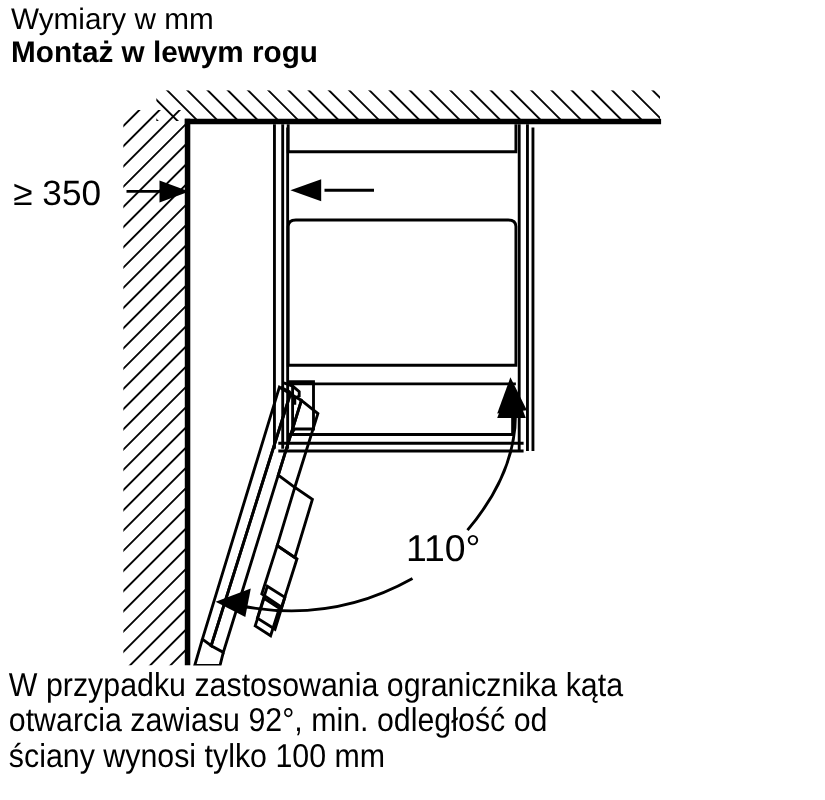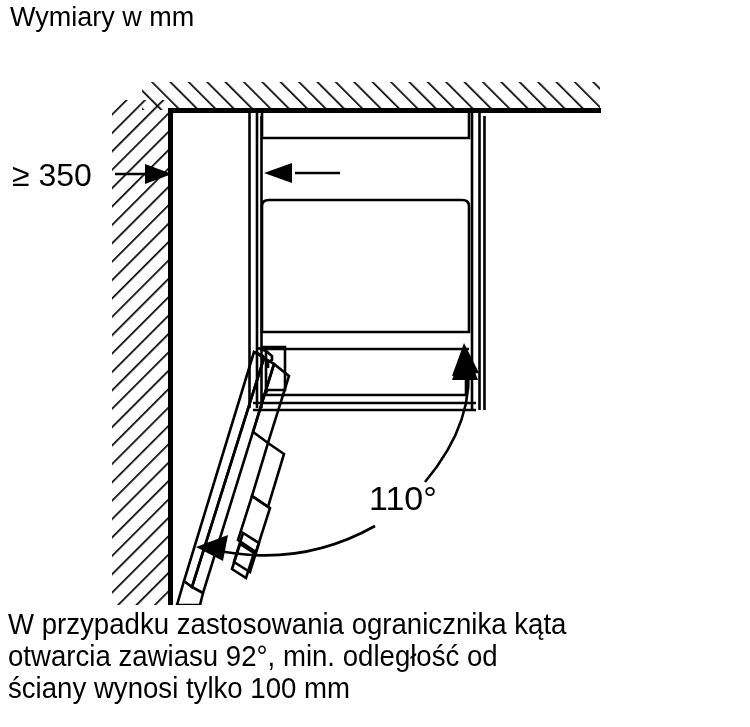--- a/index.html
+++ b/index.html
@@ -40,20 +40,21 @@
   #drawing{position:absolute;left:0;top:60px;width:750px;height:545px;}
   svg{display:block;}
 </style>
 </head>
 <body>
 
 <div id="page">
 
   <div class="txt" id="title-line-1">Wymiary w mm</div>
 
+  <div class="txt" id="title-line-2">Montaż w lewym rogu</div>
 
   <div id="drawing">
     <svg width="750" height="545" viewBox="0 0 750 545" xmlns="http://www.w3.org/2000/svg">
       <defs>
 
         <pattern id="hatchWall" width="13" height="13" patternUnits="userSpaceOnUse" patternTransform="rotate(45)">
           <line x1="0" y1="0" x2="0" y2="13" stroke="#000" stroke-width="3.4"></line>
         </pattern>
 
         <pattern id="hatchCeil" width="13" height="13" patternUnits="userSpaceOnUse" patternTransform="rotate(-45)">

